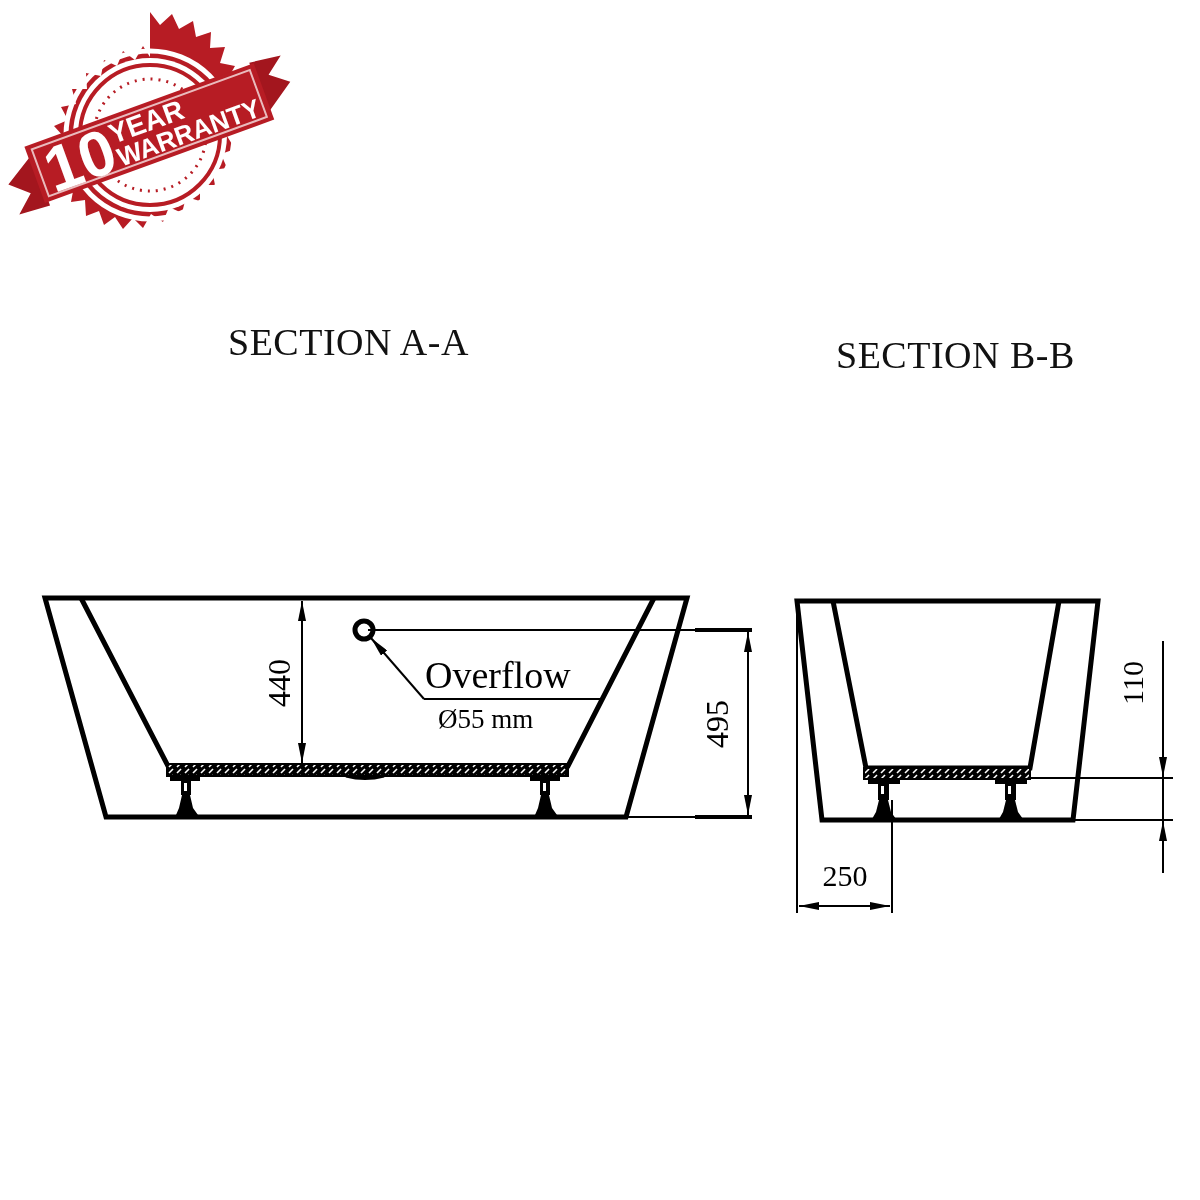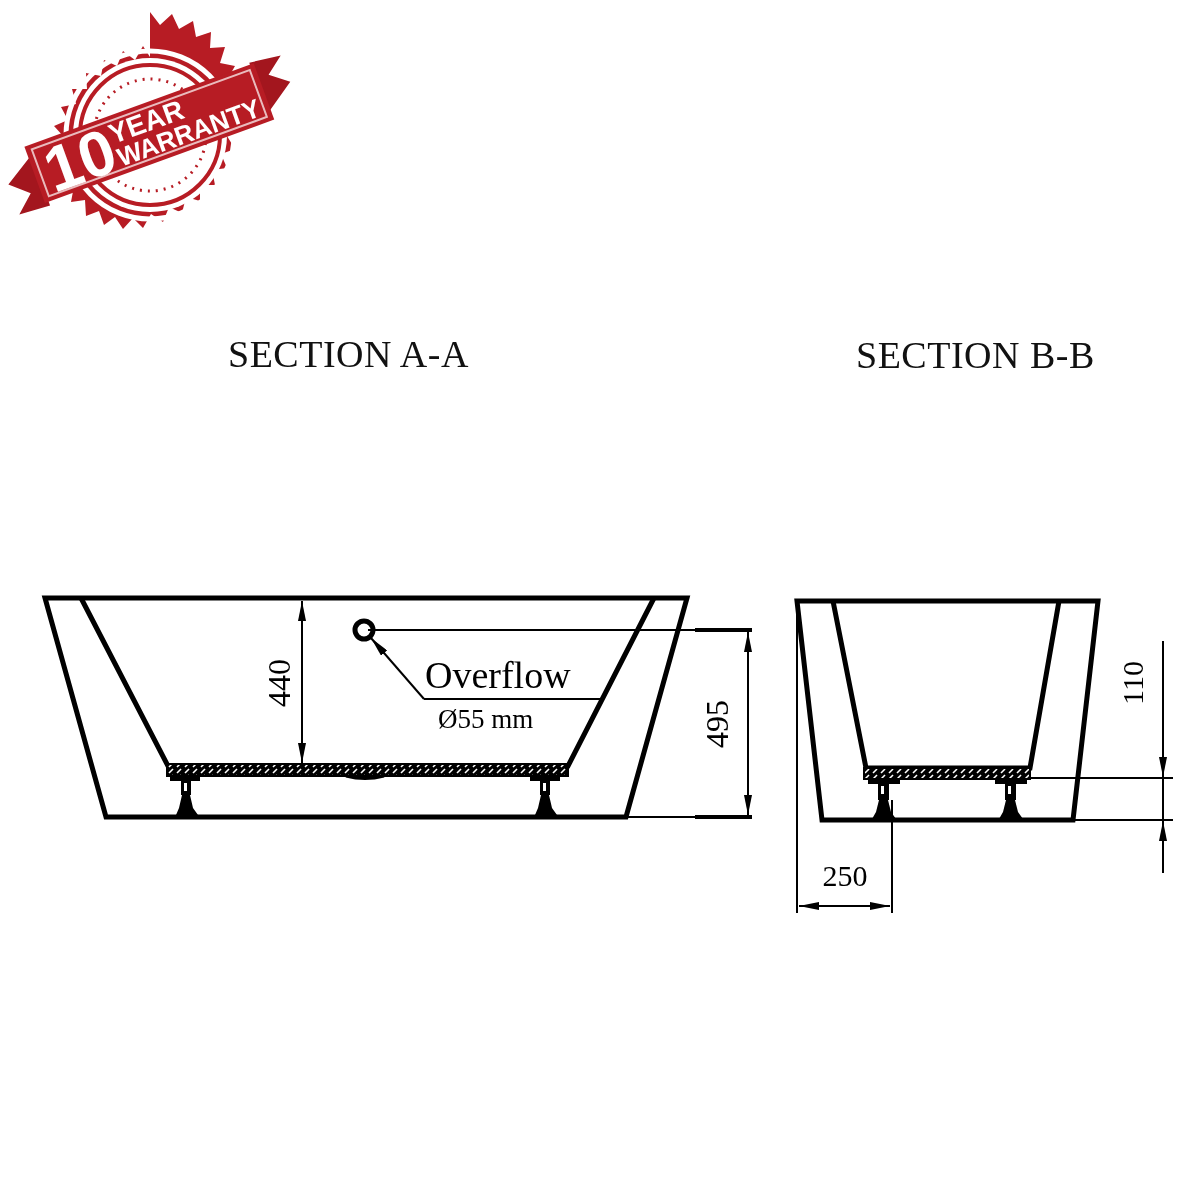--- a/index.html
+++ b/index.html
@@ -1,20 +1,20 @@
 <!DOCTYPE html>
 <html><head>
 <meta charset="utf-8">
 <style>
   html, body { margin:0; padding:0; background:#ffffff; }
   body { width:1200px; height:1200px; position:relative; overflow:hidden; font-family:"Liberation Serif", serif; }
   .stage { position:absolute; left:0; top:0; width:1200px; height:1200px; }
   .section-title { position:absolute; font-family:"Liberation Serif", serif; font-size:38px; color:#111; letter-spacing:0.5px; white-space:nowrap; }
-  #title-aa { left:228px; top:332px;text-align:right; }
-  #title-bb { left:856px; top:333px; }
+  #title-aa { left:228px; top:320px;text-align:right; }
+  #title-bb { left:836px; top:333px; }
   svg text { font-family:"Liberation Serif", serif; }
   .badge-text { font-family:"Liberation Sans", sans-serif; font-weight:bold; }
 </style>
 </head>
 <body>
 
 <div class="stage">
 
   <svg style="position:absolute;left:0;top:0" width="300" height="280" viewBox="0 0 300 280">
     <g transform="translate(150,135)">

